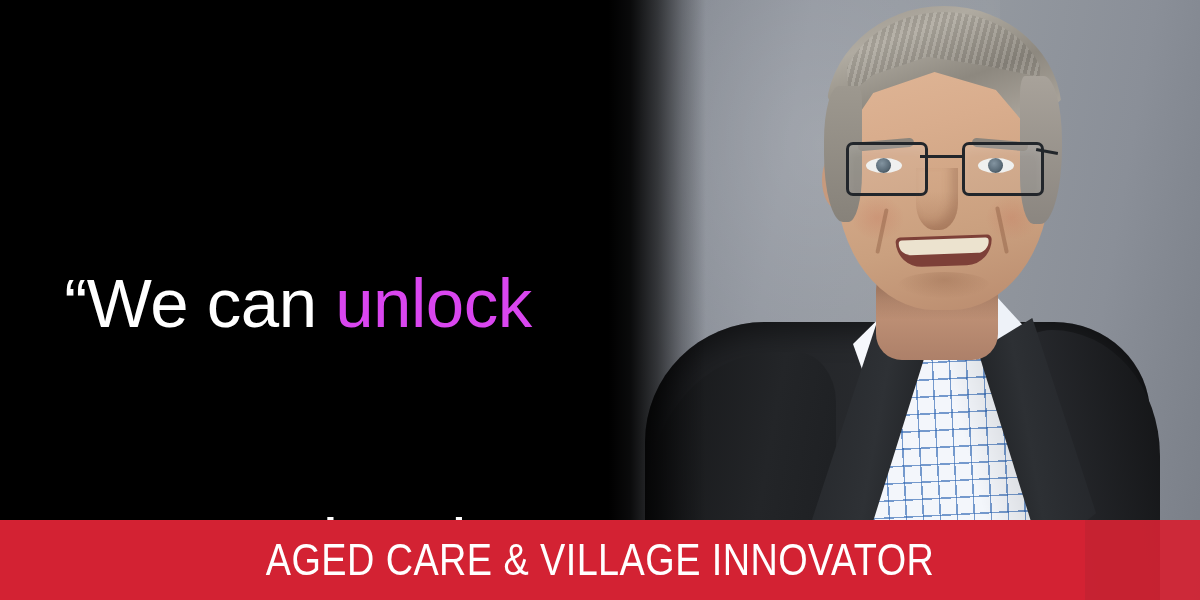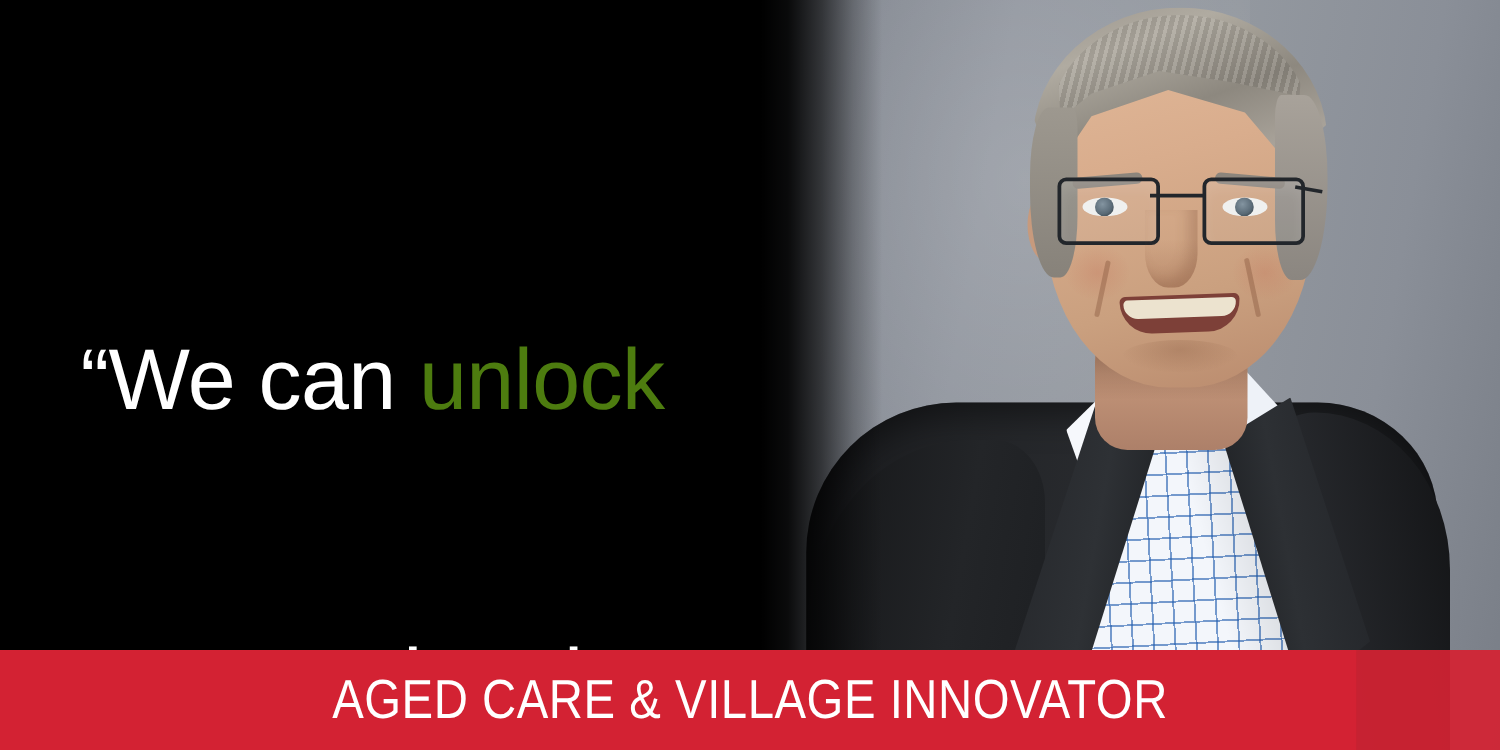--- a/index.html
+++ b/index.html
@@ -421,21 +421,21 @@
     width: 540px;
     text-align: center;
     color: #ffffff;
     font-size: 69px;
     line-height: 80px;
     font-weight: 400;
     letter-spacing: -0.5px;
     white-space: pre-wrap;
   }
   .quote-line { display: block; }
-  .accent { color: #4d7c0f; }
+  .accent { color: #d946ef; }
 
   
   .footer-banner {
     position: absolute;
     left: 0;
     bottom: 0;
     width: 1200px;
     height: 80px;
     background: rgba(211, 34, 51, 0.93);
   }

